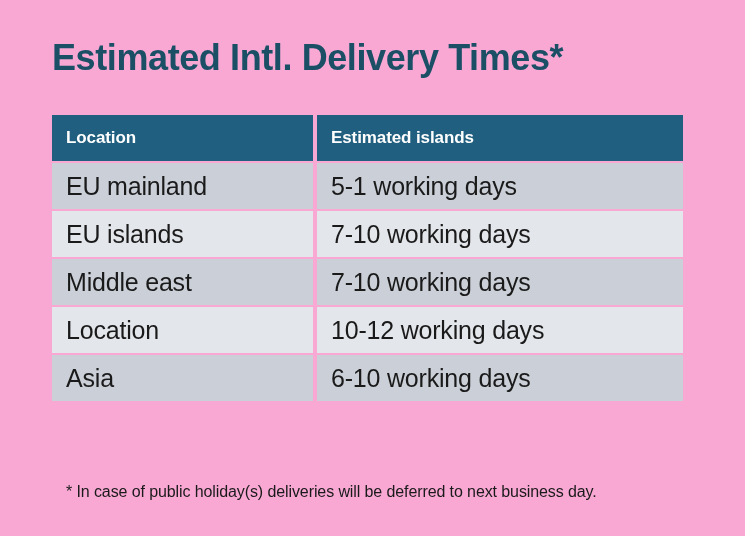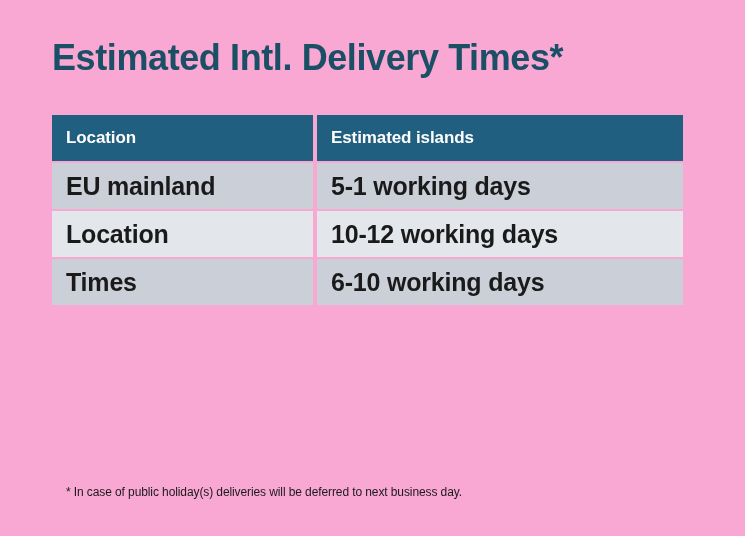--- a/index.html
+++ b/index.html
@@ -46,21 +46,21 @@
     margin: -2px -4px;
     table-layout: fixed;
   }
 
   .delivery-table th,
   .delivery-table td {
     padding: 0 0 0 14px;
     margin: 0;
     text-align: left;
     vertical-align: middle;
-    font-weight: 700;
+    font-weight: 400;
   }
 
   .col-location   { width: 261px; }
   .col-estimated  { width: 366px; }
 
   .delivery-table thead th {
     height: 46px;
     background: #205f7f;
     color: #ffffff;
     font-size: 17px;
@@ -78,21 +78,21 @@
   }
 
   .delivery-table tbody tr.row-odd td  { background: #cbd0d8; }
   .delivery-table tbody tr.row-even td { background: #e3e6ea; }
 
   
   .footnote {
     position: absolute;
     left: 66px;
     top: 481px;
-    font-size: 12px;
+    font-size: 16px;
     line-height: 22px;
     color: #1a1a1a;
     letter-spacing: -0.1px;
     white-space: nowrap;
   }
 </style>
 </head>
 <body>
 
 <div class="page">
@@ -109,25 +109,33 @@
         <th>Location</th>
         <th>Estimated islands</th>
       </tr>
     </thead>
     <tbody>
       <tr class="row-odd">
         <td>EU mainland</td>
         <td>5-1 working days</td>
       </tr>
       <tr class="row-even">
+        <td>EU islands</td>
+        <td>7-10 working days</td>
+      </tr>
+      <tr class="row-odd">
+        <td>Middle east</td>
+        <td>7-10 working days</td>
+      </tr>
+      <tr class="row-even">
         <td>Location</td>
         <td>10-12 working days</td>
       </tr>
       <tr class="row-odd">
-        <td>Times</td>
+        <td>Asia</td>
         <td>6-10 working days</td>
       </tr>
     </tbody>
   </table>
 
   <div class="footnote">* In case of public holiday(s) deliveries will be deferred to next business day.</div>
 
 </div>
 
 </body></html>

